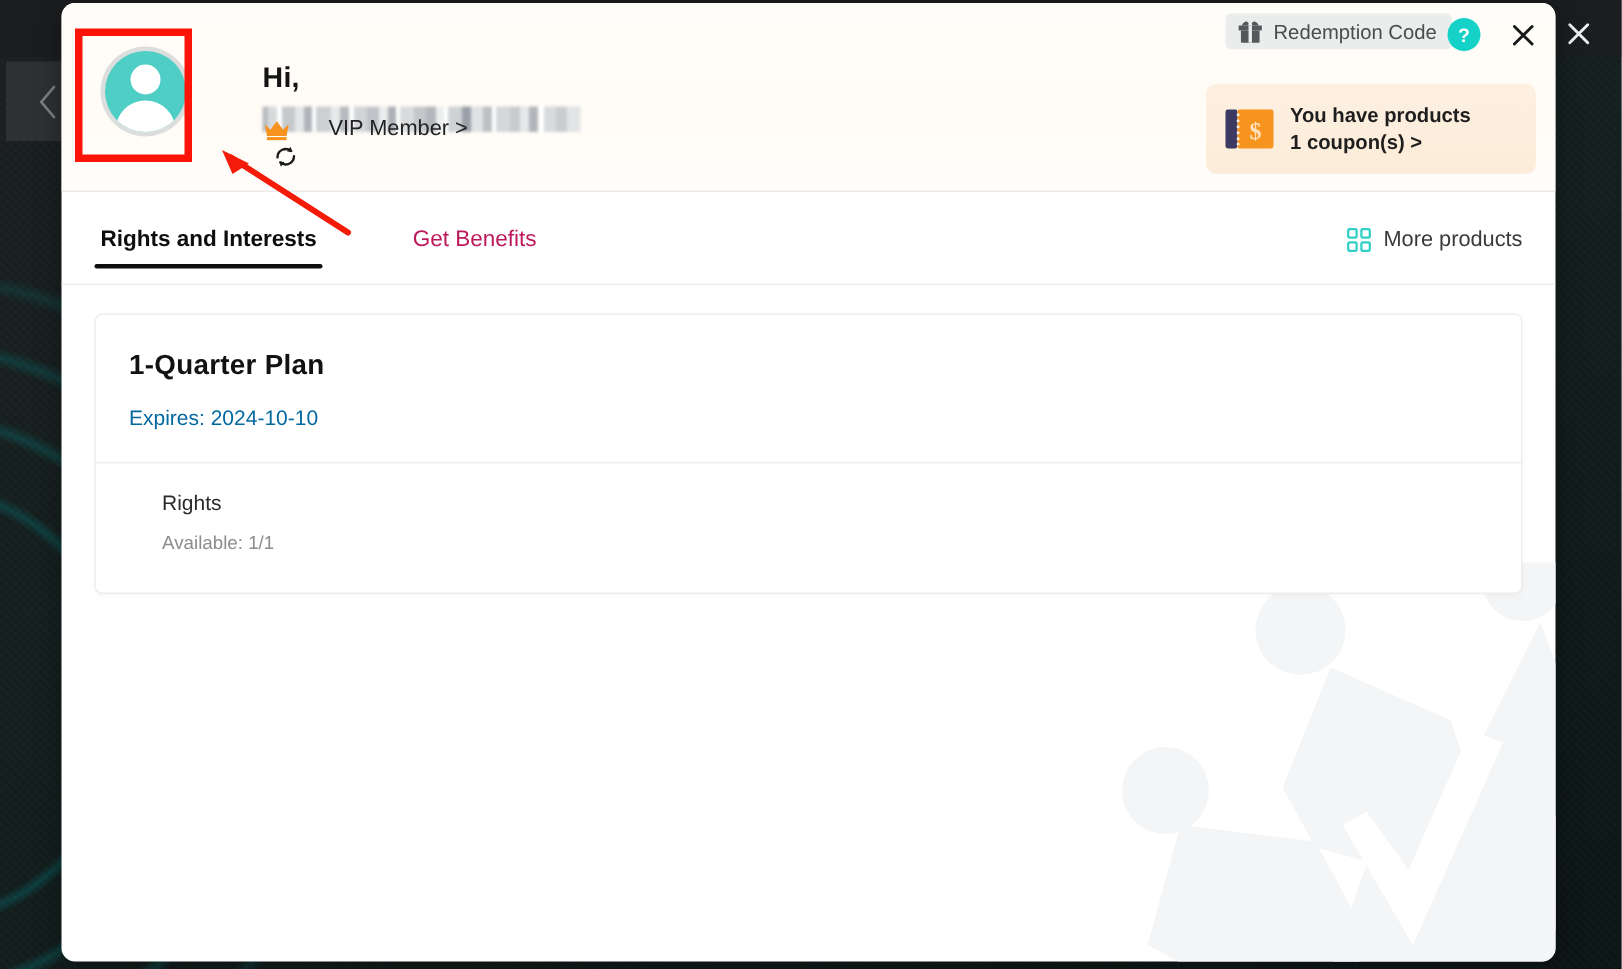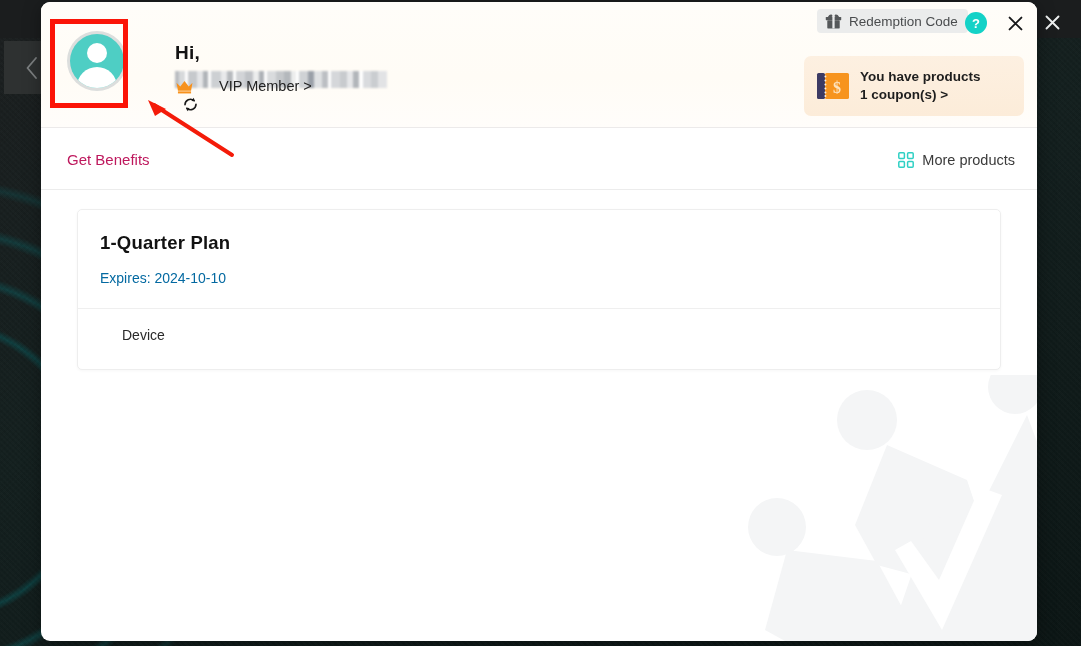--- a/index.html
+++ b/index.html
@@ -180,21 +180,21 @@
     height:3px; background:#0f0f0f; border-radius:2px;
   }
   #more-products-btn {
     margin-left:auto;
     display:flex; align-items:center; gap:8px;
     font-size:14.5px; color:#3a3a3a;
     position:relative; top:1px;justify-content:center;
   }
 
   
-  #panel-body { position:relative; padding:19px 36px; }
+  #panel-body { position:relative; padding:19px 22px; }
   #plan-card {
     background:#fff;
     border:1px solid #eeeeee;
     border-radius:5px;
     box-shadow:0 1px 3px rgba(0,0,0,0.035);
   }
   #plan-card-head { padding:22px 22px 22px 22px; }
   #plan-title { font-size:18.5px; font-weight:bold; color:#121212; letter-spacing:.2px; }
   #plan-expires { font-size:14px; color:#0369a1; margin-top:16px; }
   #plan-card-divider { height:1px; background:#efefef; }
@@ -318,20 +318,21 @@
         <text x="21" y="22.5" font-family="Liberation Serif, serif" font-size="16" font-weight="bold" fill="#fde2bd" text-anchor="middle">$</text>
       </svg>
       <div id="coupon-text">
         <div>You have products</div>
         <div>1 coupon(s) &gt;</div>
       </div>
     </div>
   </div>
 
   <div id="tabs-bar">
+    <div class="tab-item active">Rights and Interests</div>
     <div class="tab-item">Get Benefits</div>
 
     <div id="more-products-btn">
       <svg width="16" height="16" viewBox="0 0 16 16">
         <rect x="0.8" y="0.8" width="5.6" height="5.6" rx="1" fill="none" stroke="#2fd0c4" stroke-width="1.5"></rect>
         <rect x="9.6" y="0.8" width="5.6" height="5.6" rx="1" fill="none" stroke="#2fd0c4" stroke-width="1.5"></rect>
         <rect x="0.8" y="9.6" width="5.6" height="5.6" rx="1" fill="none" stroke="#2fd0c4" stroke-width="1.5"></rect>
         <rect x="9.6" y="9.6" width="5.6" height="5.6" rx="1" fill="none" stroke="#2fd0c4" stroke-width="1.5"></rect>
       </svg>
       <span>More products</span>
@@ -339,21 +340,22 @@
   </div>
 
   <div id="panel-body">
     <div id="plan-card">
       <div id="plan-card-head">
         <div id="plan-title">1-Quarter Plan</div>
         <div id="plan-expires">Expires: 2024-10-10</div>
       </div>
       <div id="plan-card-divider"></div>
       <div id="plan-card-body">
-        <div id="device-label">Device</div>
+        <div id="device-label">Rights</div>
+        <div id="device-available">Available: 1/1</div>
       </div>
     </div>
   </div>
 </div>
 
 <div id="annot-avatar-box"></div>
 <svg id="annot-arrow" viewBox="0 0 110 65">
   <path d="M102 60 L24 10" stroke="#f41b09" stroke-width="4" stroke-linecap="round"></path>
   <path d="M18 5 L36 14 L25 21 Z" fill="#f41b09"></path>
 </svg>

